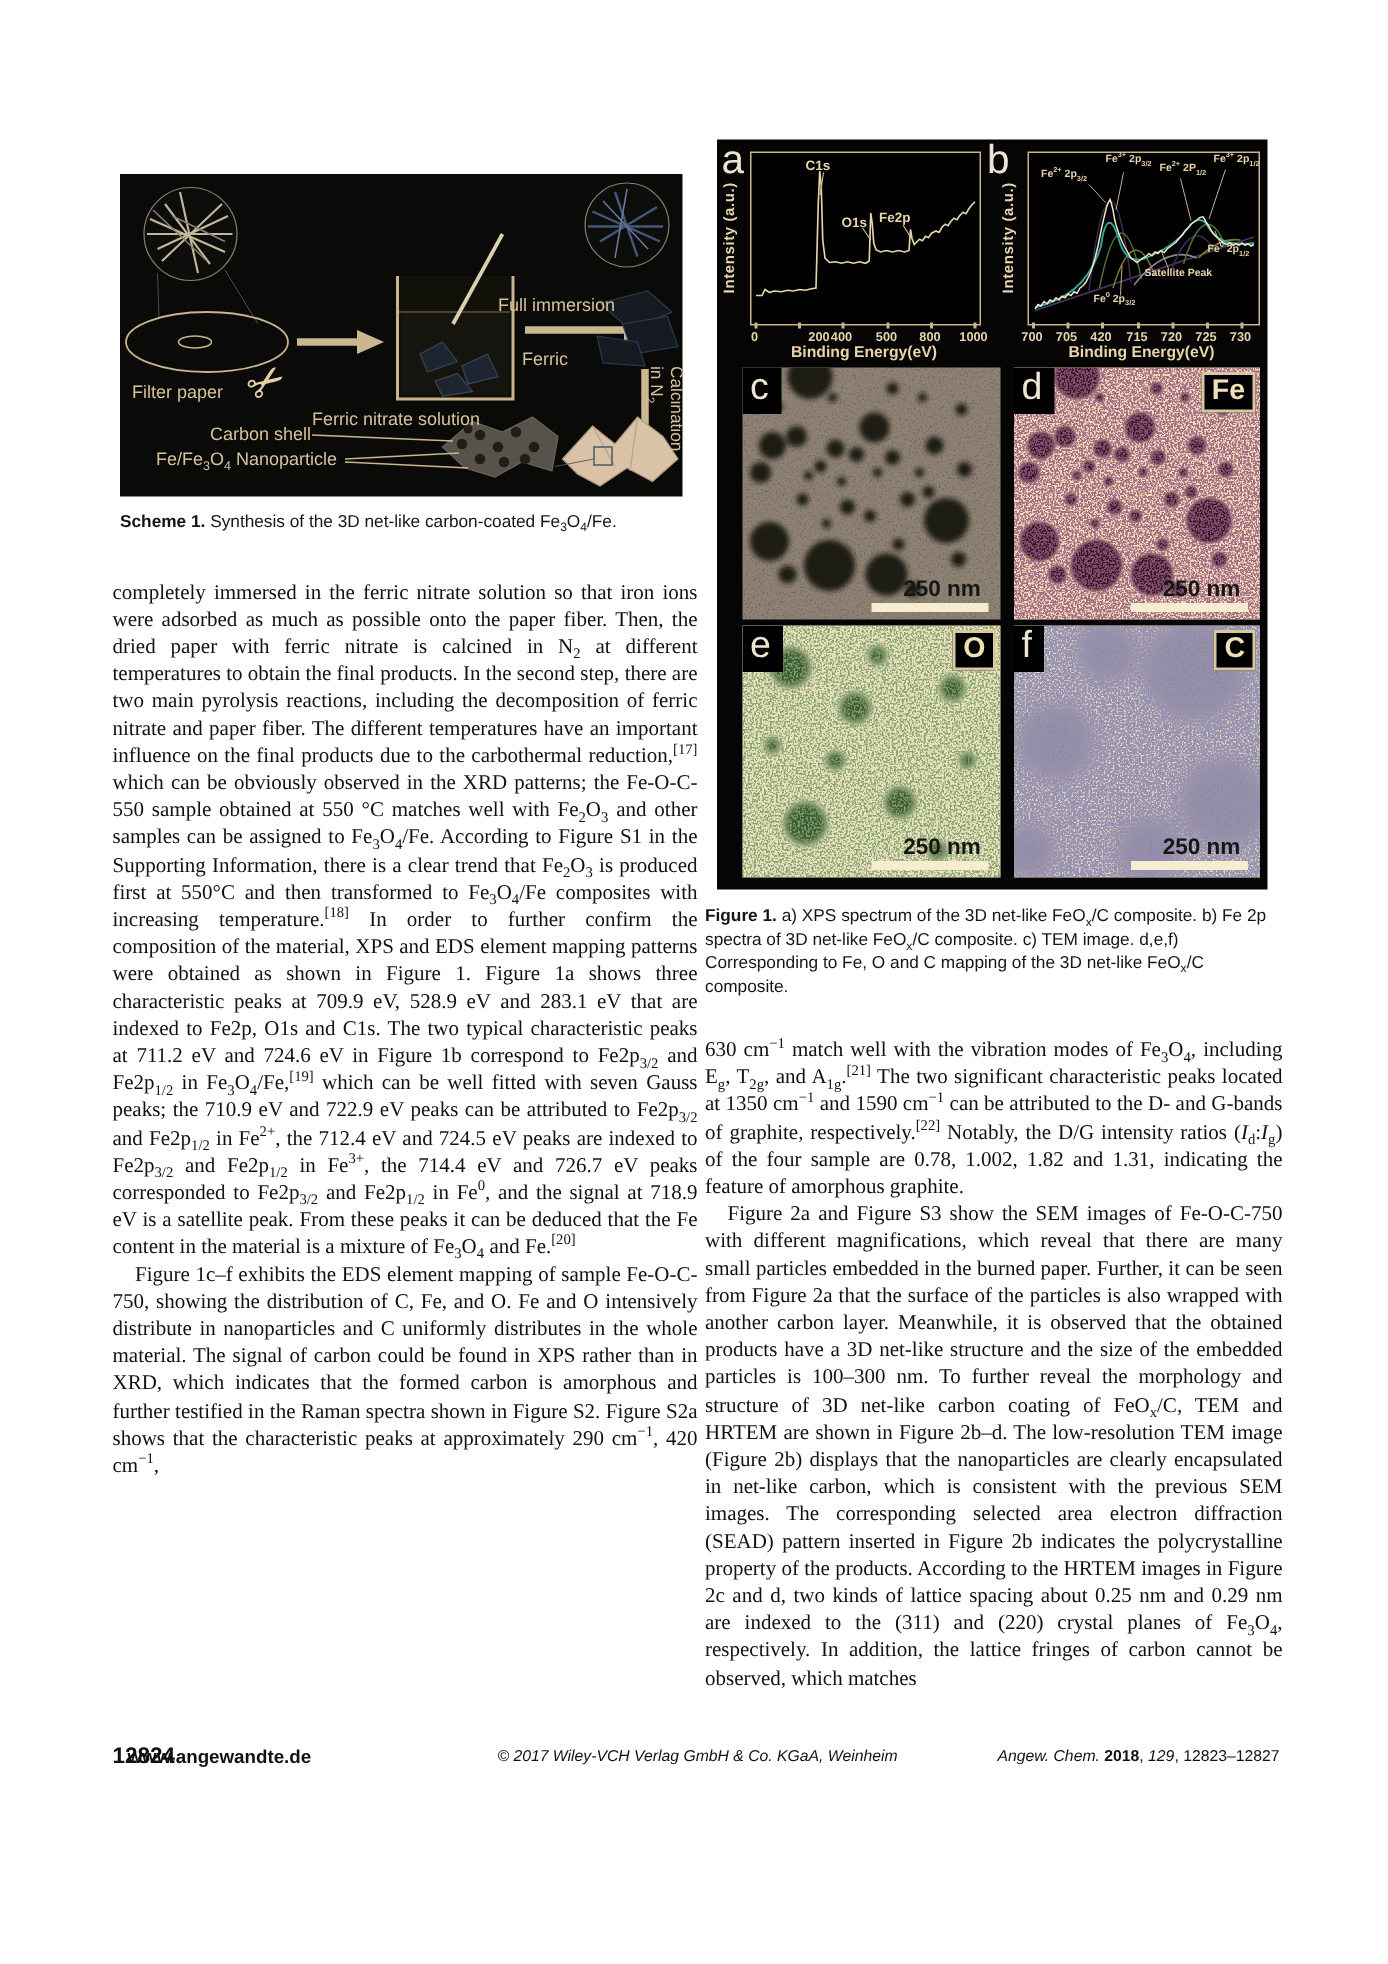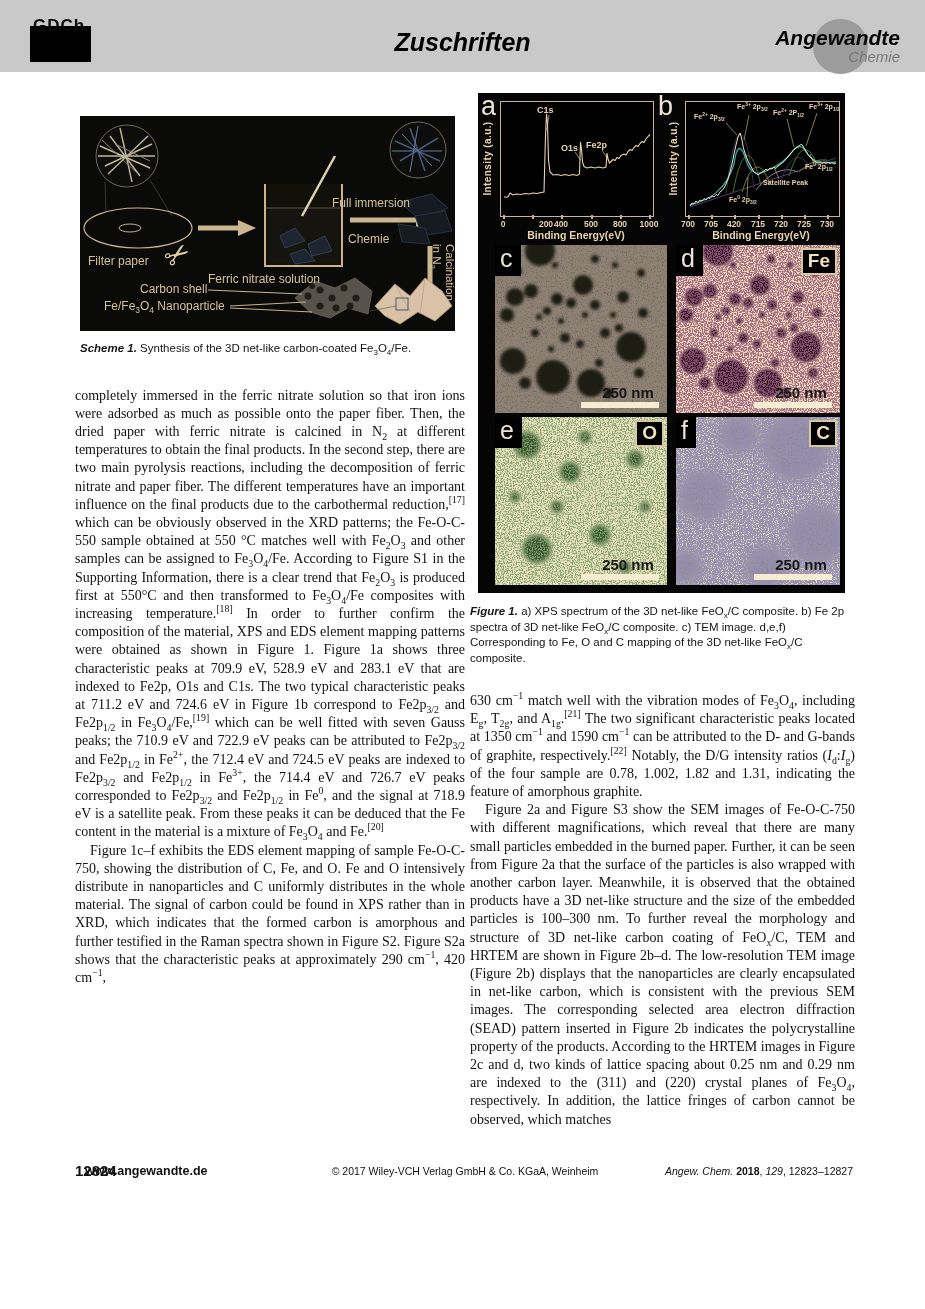--- a/index.html
+++ b/index.html
@@ -12,21 +12,21 @@
   .brandcircle{position:absolute;left:813px;top:19px;width:55px;height:55px;border-radius:50%;background:#9c9c9c;}
   .brandtop{position:absolute;left:735px;top:26px;width:165px;text-align:right;font:bold italic 21px "Liberation Sans",sans-serif;font-style:italic;color:#060606;}
   .brandbot{position:absolute;left:735px;top:48px;width:165px;text-align:right;font:italic 15px "Liberation Sans",sans-serif;color:#787878;}
   
   .colL{position:absolute;left:75px;top:88px;width:390px;}
   .colR{position:absolute;left:470px;top:88px;width:385px;}
   .body-par{font:14px/18.2px "Liberation Serif",serif;text-align:justify;margin:0;}
   .indent{text-indent:15px;}
   sub,sup{font-size:70%;line-height:0;}
   .cap{font:11.5px/15.5px "Liberation Sans",sans-serif;color:#151515;text-align:left;}
-  .cap .cl{font-weight:bold;font-style:italic;}
+  .cap .cl{font-weight:bold;}
   
   .scheme{position:relative;margin:28px 0 0 5px;width:375px;height:215px;background:#0a0a08;overflow:hidden;}
   .sctx{position:absolute;font:12px "Liberation Sans",sans-serif;color:#d6c29a;white-space:nowrap;}
   .scrot{position:absolute;left:376px;top:128px;width:80px;transform:rotate(90deg);transform-origin:0 0;font:11.5px/13px "Liberation Sans",sans-serif;color:#d6c29a;}
   .schemecap{margin:10px 0 30px 5px;width:380px;}
   
   .fig1{position:relative;margin:5px 0 0 8px;width:367px;height:500px;background:#050505;overflow:hidden;}
   .plet{position:absolute;font:27px "Liberation Sans",sans-serif;color:#ece4d4;line-height:1;}
   .pbox{position:absolute;top:8px;height:114px;background:#000;border:1px solid #c9b48e;}
   .ylab{position:absolute;width:114px;height:13px;transform:rotate(-90deg);font:bold 10px "Liberation Sans",sans-serif;color:#e8d4aa;text-align:center;letter-spacing:.4px;}
@@ -37,37 +37,28 @@
   .mpanel{position:absolute;overflow:hidden;}
   .mlet{position:absolute;left:0;top:0;background:#000;color:#ece4d4;font:25px "Liberation Sans",sans-serif;line-height:1;padding:1px 8px 5px 5px;}
   .echip{position:absolute;top:3px;right:3px;background:#000;border:2px solid #d8c8a0;color:#f0e0b8;font:bold 19px "Liberation Sans",sans-serif;line-height:1;padding:1px 5px 3px;}
   .sb{position:absolute;right:8px;bottom:5px;text-align:center;}
   .sb .t{font:bold 15px "Liberation Sans",sans-serif;color:#161616;padding-left:16px;}
   .sb .bar{height:6px;background:#f6ecd2;margin-top:1px;width:78px;}
   
   .ftr{position:absolute;left:0;top:1162px;width:925px;font-family:"Liberation Sans",sans-serif;color:#111;}
   .fpage{position:absolute;left:30px;top:0;font-weight:bold;font-size:15px;margin-left:45px;}
   .fsite{position:absolute;left:85px;top:2px;font-weight:bold;font-size:12.5px;}
-  .fcopy{position:absolute;left:300px;top:3px;width:330px;text-align:center;font-size:10.5px;}
+  .fcopy{position:absolute;left:300px;top:3px;width:330px;text-align:center;font-size:10.5px;font-style:italic;}
   .fcit{position:absolute;right:72px;top:3px;font-size:10.5px;}
 </style>
 </head>
 <body>
 
 <div class="page">
 
-  <div class="hdrbar">
-    <div class="gdch">
-        <span>GDCh</span>
-      </div>
-    <div class="zus">Zuschriften</div>
-    <div class="brandcircle"></div>
-    <div class="brandtop">Angewandte</div>
-    <div class="brandbot">Chemie</div>
-  </div>
 
   <div class="colL">
 
     <div class="scheme">
       <svg width="375" height="215" viewBox="0 0 375 215">
 
         <circle cx="47" cy="40" r="31" fill="#0d0d0b" stroke="#86816f" stroke-width="0.8"></circle>
         <g stroke="#d8cbaa" stroke-width="1.4" opacity="0.9">
           <line x1="20" y1="30" x2="70" y2="52"></line>
             <line x1="25" y1="50" x2="72" y2="28"></line>
@@ -143,21 +134,21 @@
         </g>
         <line x1="290" y1="195" x2="316" y2="190" stroke="#555" stroke-width="0.6"></line>
 
         <line x1="128" y1="174" x2="222" y2="178" stroke="#c9b48e" stroke-width="1"></line>
         <line x1="150" y1="190" x2="226" y2="186" stroke="#c9b48e" stroke-width="1"></line>
         <line x1="150" y1="192" x2="232" y2="196" stroke="#c9b48e" stroke-width="1"></line>
       </svg>
       <div class="sctx" style="left:8px;top:138px">Filter paper</div>
       <div class="sctx" style="left:128px;top:156px">Ferric nitrate solution</div>
       <div class="sctx" style="left:252px;top:80px">Full immersion</div>
-      <div class="sctx" style="left:268px;top:116px">Chemie</div>
+      <div class="sctx" style="left:268px;top:116px">Ferric</div>
       <div class="scrot">Calcination<br>in N<sub>2</sub></div>
       <div class="sctx" style="left:60px;top:166px">Carbon shell</div>
       <div class="sctx" style="left:24px;top:183px">Fe/Fe<sub>3</sub>O<sub>4</sub> Nanoparticle</div>
     </div>
     <div class="cap schemecap"><span class="cl">Scheme 1.</span><span>&nbsp;Synthesis of the 3D net-like carbon-coated Fe<sub>3</sub>O<sub>4</sub>/Fe.</span></div>
 
     <p class="body-par">completely immersed in the ferric nitrate solution so that iron ions were adsorbed as much as possible onto the paper fiber. Then, the dried paper with ferric nitrate is calcined in N<sub>2</sub> at different temperatures to obtain the final products. In the second step, there are two main pyrolysis reactions, including the decomposition of ferric nitrate and paper fiber. The different temperatures have an important influence on the final products due to the carbothermal reduction,<sup>[17]</sup> which can be obviously observed in the XRD patterns; the Fe-O-C-550 sample obtained at 550&nbsp;°C matches well with Fe<sub>2</sub>O<sub>3</sub> and other samples can be assigned to Fe<sub>3</sub>O<sub>4</sub>/Fe. According to Figure S1 in the Supporting Information, there is a clear trend that Fe<sub>2</sub>O<sub>3</sub> is produced first at 550°C and then transformed to Fe<sub>3</sub>O<sub>4</sub>/Fe composites with increasing temperature.<sup>[18]</sup> In order to further confirm the composition of the material, XPS and EDS element mapping patterns were obtained as shown in Figure 1. Figure 1a shows three characteristic peaks at 709.9 eV, 528.9 eV and 283.1 eV that are indexed to Fe2p, O1s and C1s. The two typical characteristic peaks at 711.2 eV and 724.6 eV in Figure 1b correspond to Fe2p<sub>3/2</sub> and Fe2p<sub>1/2</sub> in Fe<sub>3</sub>O<sub>4</sub>/Fe,<sup>[19]</sup> which can be well fitted with seven Gauss peaks; the 710.9 eV and 722.9 eV peaks can be attributed to Fe2p<sub>3/2</sub> and Fe2p<sub>1/2</sub> in Fe<sup>2+</sup>, the 712.4 eV and 724.5 eV peaks are indexed to Fe2p<sub>3/2</sub> and Fe2p<sub>1/2</sub> in Fe<sup>3+</sup>, the 714.4 eV and 726.7 eV peaks corresponded to Fe2p<sub>3/2</sub> and Fe2p<sub>1/2</sub> in Fe<sup>0</sup>, and the signal at 718.9 eV is a satellite peak. From these peaks it can be deduced that the Fe content in the material is a mixture of Fe<sub>3</sub>O<sub>4</sub> and Fe.<sup>[20]</sup></p>
     <p class="body-par indent">Figure 1c–f exhibits the EDS element mapping of sample Fe-O-C-750, showing the distribution of C, Fe, and O. Fe and O intensively distribute in nanoparticles and C uniformly distributes in the whole material. The signal of carbon could be found in XPS rather than in XRD, which indicates that the formed carbon is amorphous and further testified in the Raman spectra shown in Figure S2. Figure S2a shows that the characteristic peaks at approximately 290 cm<sup>−1</sup>, 420 cm<sup>−1</sup>,</p>
   </div>
 

